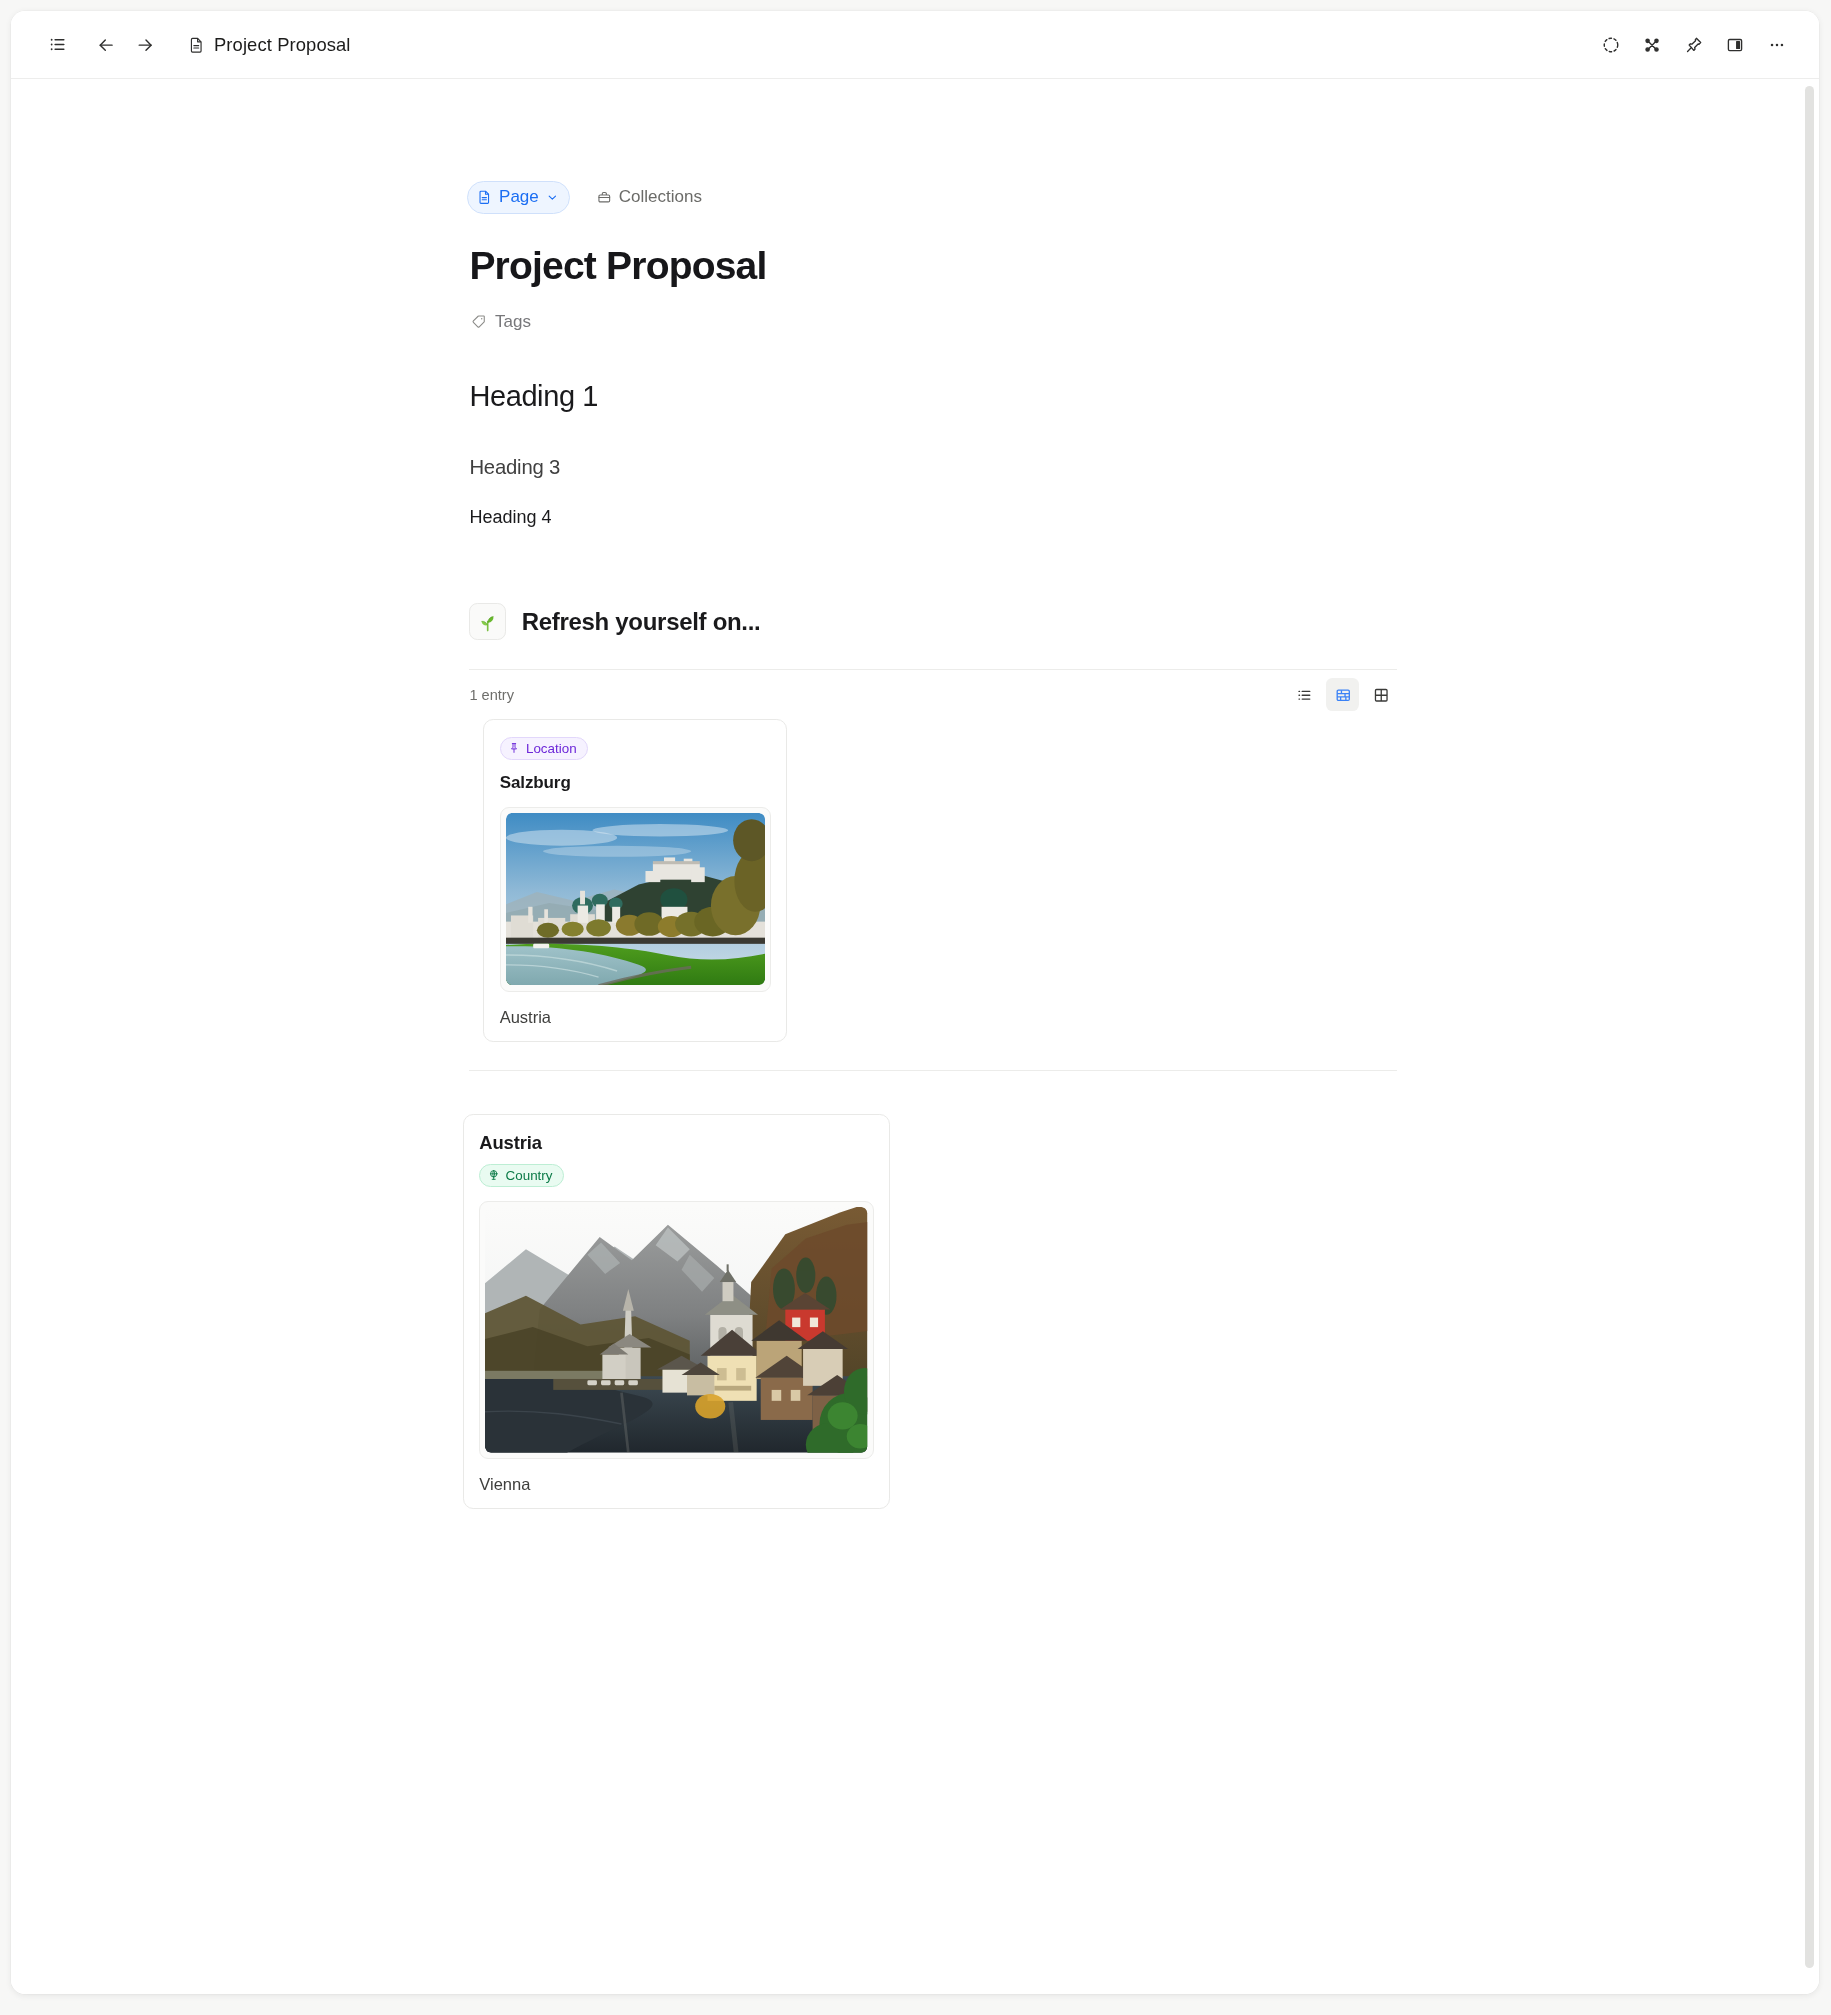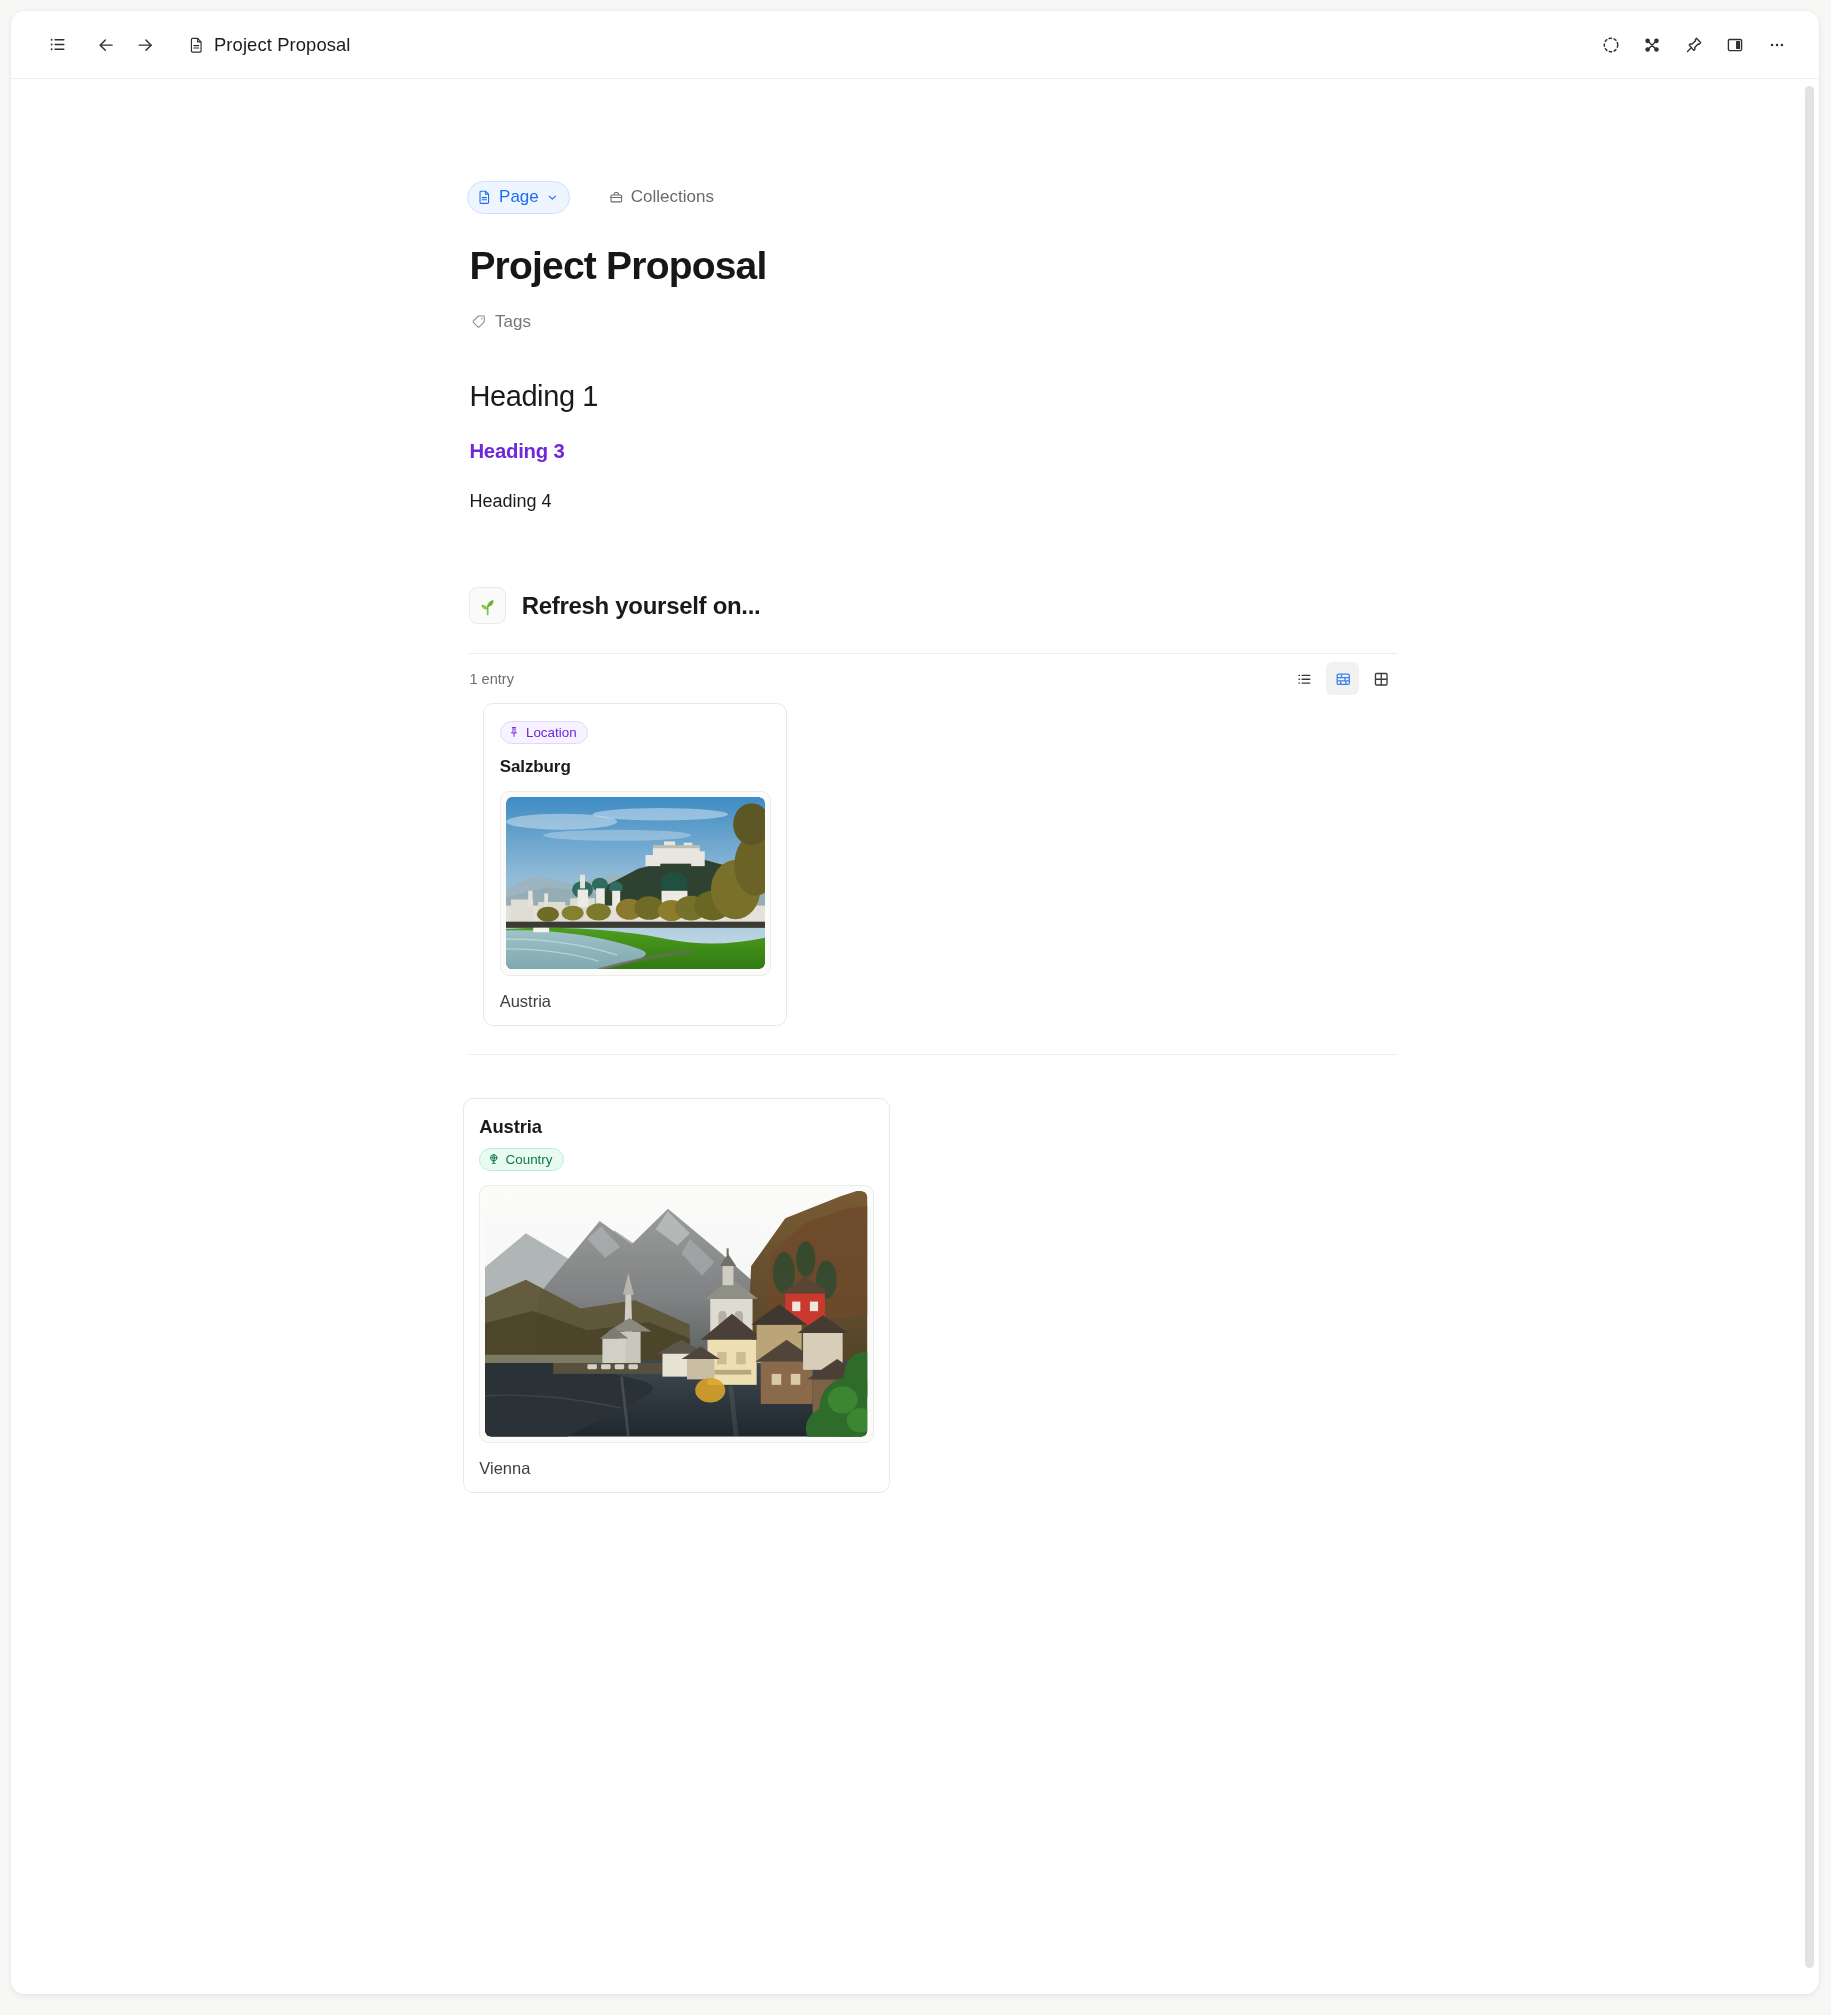--- a/index.html
+++ b/index.html
@@ -83,21 +83,21 @@
 
   .page-canvas {
     padding-top: 102px;
   }
   .content {
     width: 928px;
     margin-left: 458px;
   }
 
   
-  .tabs-row { display: flex; align-items: center; gap: 27px; margin-left: -2.5px; }
+  .tabs-row { display: flex; align-items: center; gap: 15px; margin-left: -2.5px; }
   .tab {
     display: flex; align-items: center; gap: 7.6px;
     padding: 5.7px 12.7px 5.7px 11.4px;
     border-radius: 635px;
     font-size: 17px;
     color: #6b6b68;
     cursor: pointer;
     white-space: nowrap;
   }
   .tab.active {
@@ -124,21 +124,21 @@
     font-size: 17px;
     cursor: pointer;
     width: fit-content;
     padding: 2.5px 5.1px 2.5px 1.3px;
     border-radius: 3.8px;
   }
 
   
   .h1 { font-size: 29px; font-weight: 400; color: #1a1a1c; letter-spacing: -0.4px; margin-top: 46px; }
   .h2 { font-size: 24px; font-weight: 700; color: #1a1a1c; letter-spacing: -0.3px; margin-top: 33px; }
-  .h3 { font-size: 20.3px; font-weight: 700; color: #6d28d9; letter-spacing: -0.2px; margin-top: 27px; }
+  .h3 { font-size: 20.3px; font-weight: 400; color: #404040; letter-spacing: -0.2px; margin-top: 43px; }
   .h4 { font-size: 18px; font-weight: 500; color: #1a1a1c; margin-top: 28px; }
 
   
   .collection { margin-top: 75px; }
   .collection-head {
     display: flex; align-items: center; gap: 15.3px;
   }
   .emoji-box {
     width: 37px; height: 37px;
     border-radius: 8.3px;

